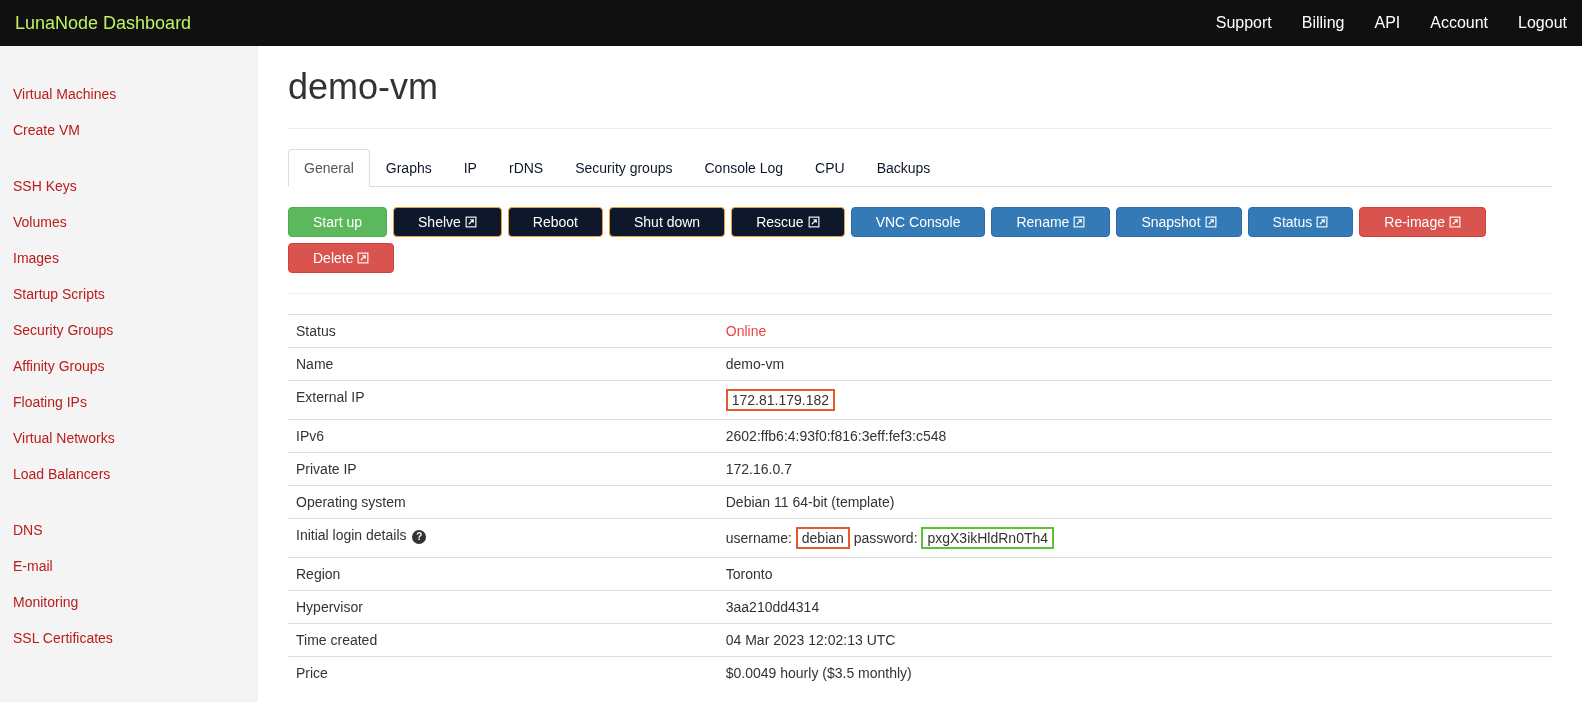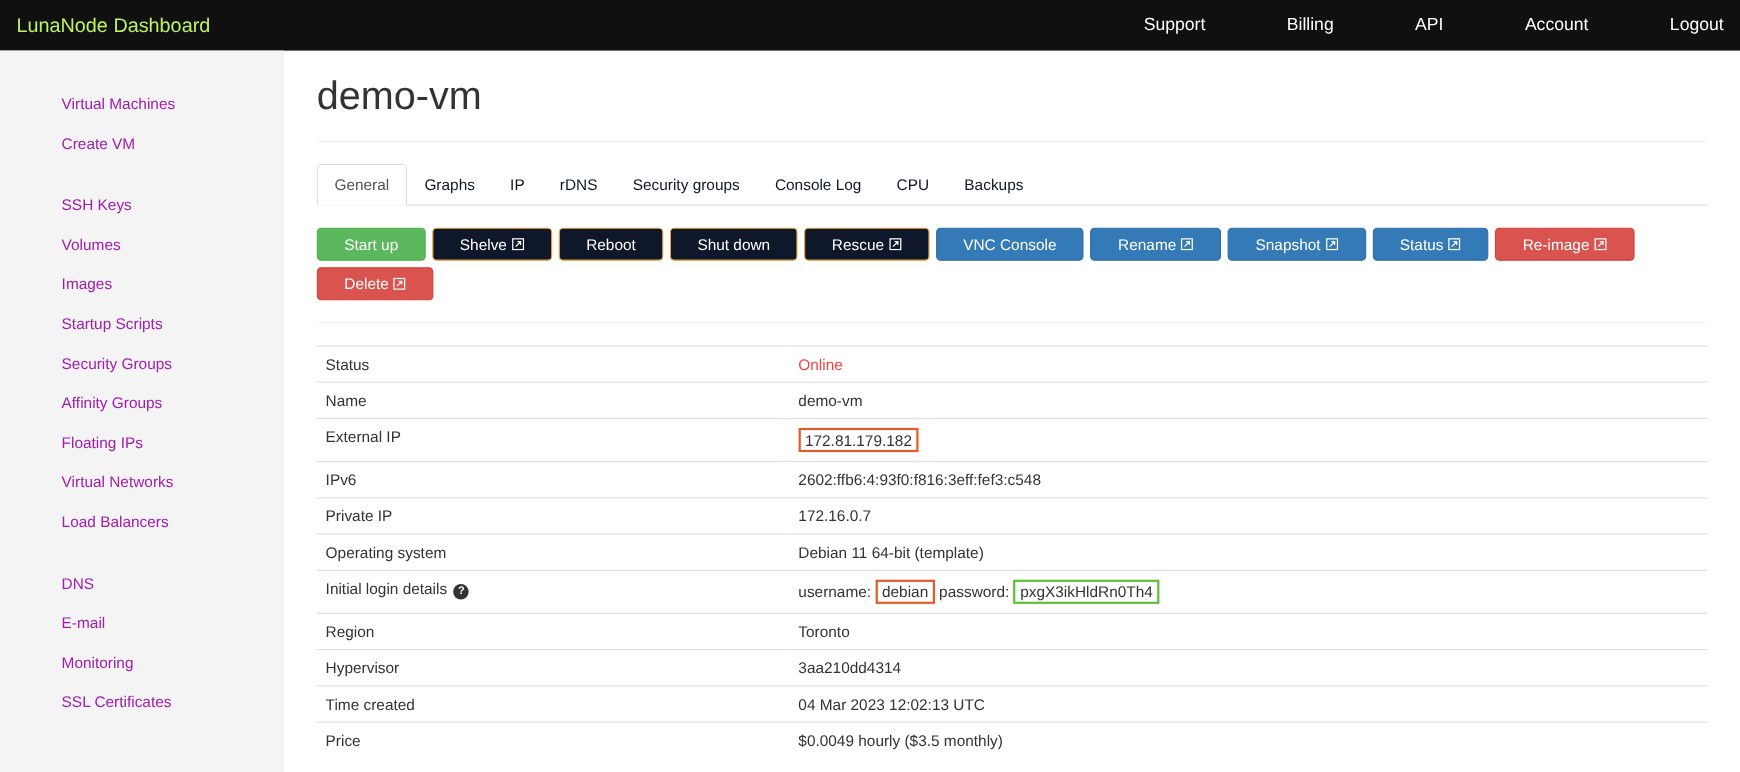--- a/index.html
+++ b/index.html
@@ -1,23 +1,23 @@
 <!DOCTYPE html>
 <html><head>
 <meta charset="utf-8">
 <style>
 * { box-sizing: border-box; margin: 0; padding: 0; }
 body { font-family: "Helvetica Neue", Helvetica, Arial, sans-serif; font-size: 14px; color: #333; background: #fff; }
 .navbar { background: #101010; height: 46px; display: flex; align-items: center; justify-content: space-between; padding: 0 15px; }
 .navbar-brand { color: #bef264; font-size: 18px; }
 .navbar-right { display: flex; gap: 30px; }
-.navbar-right a { color: #fff; text-decoration: none; font-size: 16px; margin-left: 44px; }
+.navbar-right a { color: #fff; text-decoration: none; font-size: 16px; }
 .layout { display: flex; }
 .sidebar { width: 258px; background: #f4f4f4; min-height: calc(100vh - 46px); padding: 30px 13px 13px 13px; }
-.sidebar a { display: block; color: #a21caf; text-decoration: none; padding: 10px 0; font-size: 14px; margin-left: 43px; }
+.sidebar a { display: block; color: #b91c1c; text-decoration: none; padding: 10px 0; font-size: 14px; }
 .sidebar .spacer { height: 20px; }
 .main { flex: 1; padding: 20px 30px; }
 h1 { font-size: 36px; font-weight: 500; margin-bottom: 10px; }
 hr { border: none; border-top: 1px solid #eee; margin: 20px 0; }
 .tabs { border-bottom: 1px solid #ddd; display: flex; margin-bottom: 20px; }
 .tab { padding: 10px 15px; color: #0f172a; text-decoration: none; border: 1px solid transparent; border-radius: 4px 4px 0 0; margin-bottom: -1px; cursor: pointer; }
 .tab.active { color: #555; background: #fff; border-color: #ddd #ddd #fff; }
 .actions { display: flex; flex-wrap: wrap; gap: 6px; margin-bottom: 20px; }
 .btn { display: inline-flex; align-items: center; gap: 4px; padding: 6px 24px; font-size: 14px; border-radius: 4px; color: #fff; border: 1px solid transparent; cursor: pointer; text-decoration: none; }
 .btn-success { background: #5cb85c; border-color: #4cae4c; }

